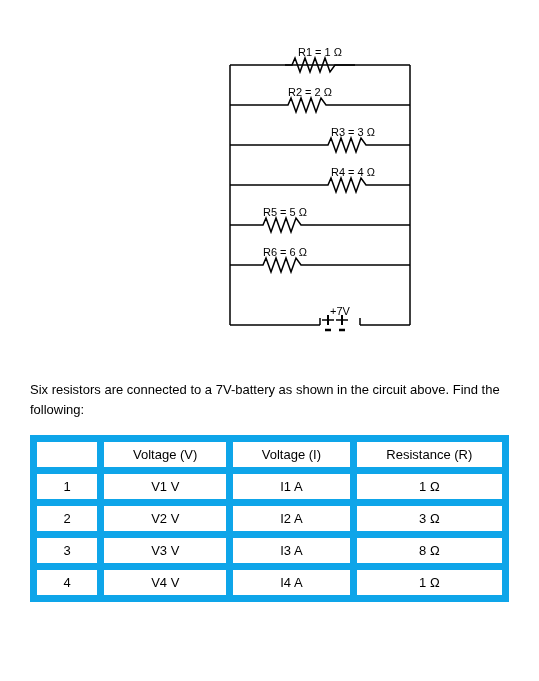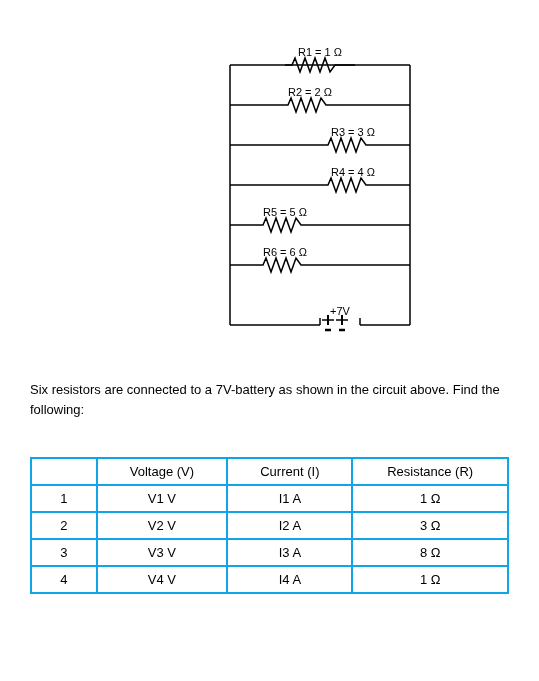--- a/index.html
+++ b/index.html
@@ -22,36 +22,36 @@
     }
 
     .circuit-svg {
       display: block;
     }
 
     
     .description {
       font-size: 13px;
       line-height: 1.5;
-      margin-bottom: 38px;
+      margin-bottom: 16px;
       padding: 0 10px;
     }
 
     
     .table-container {
       padding: 0 10px;
     }
 
     table {
       border-collapse: collapse;
       width: 100%;
     }
 
     table th, table td {
-      border: 2px solid #0ea5e9;
+      border: 7px solid #0ea5e9;
       padding: 5px 24px;
       text-align: center;
       font-size: 13px;
     }
 
     table th {
       font-weight: normal;
       background: #fff;
     }
 
@@ -123,21 +123,21 @@
 <div class="description">
   <span>Six resistors are connected to a 7V-battery as shown in the circuit above. Find the following:</span>
 </div>
 
 <div class="table-container">
   <table>
     <thead>
       <tr>
         <th></th>
         <th>Voltage (V)</th>
-        <th>Current (I)</th>
+        <th>Voltage (I)</th>
         <th>Resistance (R)</th>
       </tr>
     </thead>
     <tbody id="table-body">
         <tr>
       <td>1</td>
       <td>V1 V</td>
       <td>I1 A</td>
       <td>1 Ω</td>
     </tr>

